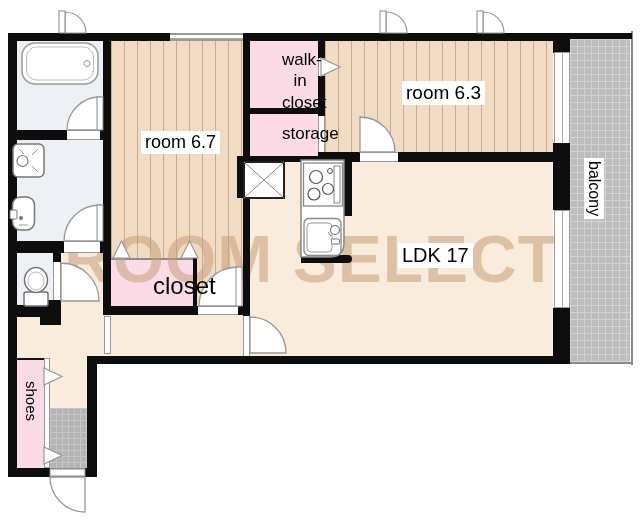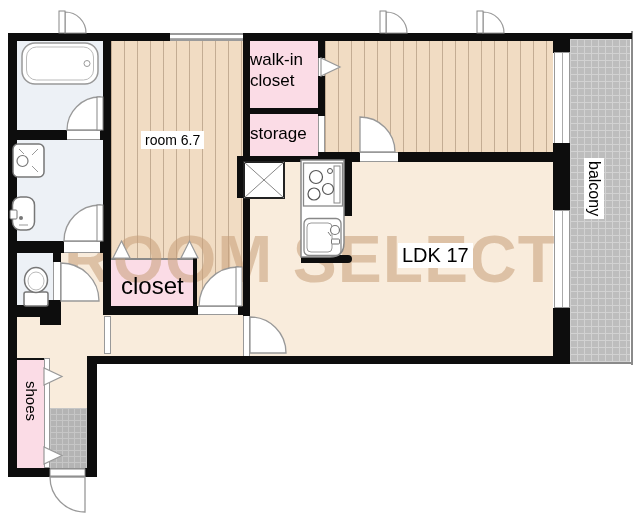--- a/index.html
+++ b/index.html
@@ -30,21 +30,21 @@
   
   .th-v { background:#fff; border-left:1px solid #999; border-right:1px solid #999; z-index: 3; }
   .window-v { background:#fff linear-gradient(90deg, transparent 7px, #aaa 7px, #aaa 8px, transparent 8px);
               border:1px solid #999; z-index: 3; }
   .window-h { background:#fff linear-gradient(180deg, transparent 3px, #aaa 3px, #aaa 4px, transparent 4px);
               border-top:2px solid #9a9a9a; border-bottom:2px solid #9a9a9a; z-index: 3; }
   .slide { background:#fff; border:1px solid #999; z-index: 3; }
   svg.fixtures { position:absolute; left:0; top:0; z-index: 4; }
   .label { position:absolute; z-index:5; color:#000; white-space:nowrap; }
   .label.boxed { background:#fff; padding:1px 4px; }
-  .label.center { white-space:normal; }
+  .label.center { text-align:center; white-space:normal;padding-left:32px; }
   .vtext { writing-mode: vertical-rl; }
   #watermark {
     position:absolute; left:64px; top:226px; z-index:2;
     font-size:66px; font-weight:bold; letter-spacing:1px; line-height:1;
     color: rgba(198,158,120,0.55); white-space:nowrap;
   }
 </style>
 </head>
 <body>
 
@@ -216,21 +216,22 @@
 
     <path d="M113,258 L130,258 L121.5,241 Z" fill="#fff" stroke="#999" stroke-width="1.2"></path>
     <path d="M181,258 L198,258 L189.5,241 Z" fill="#fff" stroke="#999" stroke-width="1.2"></path>
 
     <path d="M321,58 L321,76 L340,67 Z" fill="#fff" stroke="#999" stroke-width="1.2"></path>
 
     <path d="M44,368 L44,385 L62,376.5 Z" fill="#fff" stroke="#999" stroke-width="1.2"></path>
     <path d="M44,447 L44,464 L62,455.5 Z" fill="#fff" stroke="#999" stroke-width="1.2"></path>
   </svg>
 
-  <div class="label boxed" style="left:141px; top:131px; font-size:14px;">room 6.7</div>
+  <div class="label boxed" style="left:141px; top:131px; font-size:18px;">room 6.7</div>
+  <div class="label boxed" style="left:402px; top:81px;  font-size:19px;">room 6.3</div>
   <div class="label boxed" style="left:398px; top:243px; font-size:20px;">LDK 17</div>
   <div class="label center" style="left:250px; top:49px;  width:68px; font-size:17px; line-height:1.25;">walk-in closet</div>
   <div class="label center" style="left:250px; top:124px; width:68px; font-size:17px;">storage</div>
   <div class="label center" style="left:121px; top:272px; width:64px; font-size:24px;">closet</div>
   <div class="label boxed vtext" style="left:584px; top:158px; font-size:16px; padding:3px 1px;">balcony</div>
   <div class="label vtext" style="left:23px; top:381px; font-size:15px;">shoes</div>
 
 </div>
 
 </body></html>

